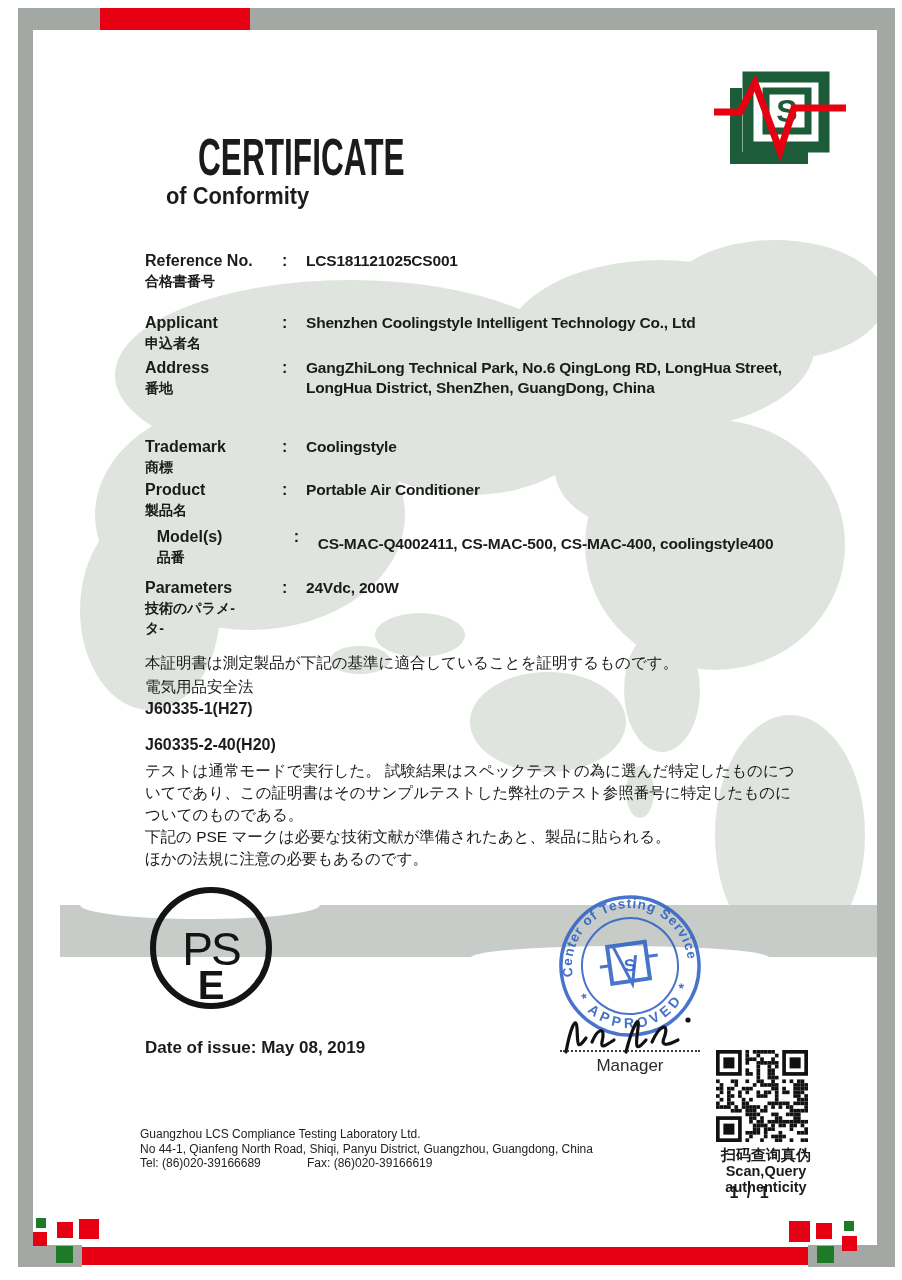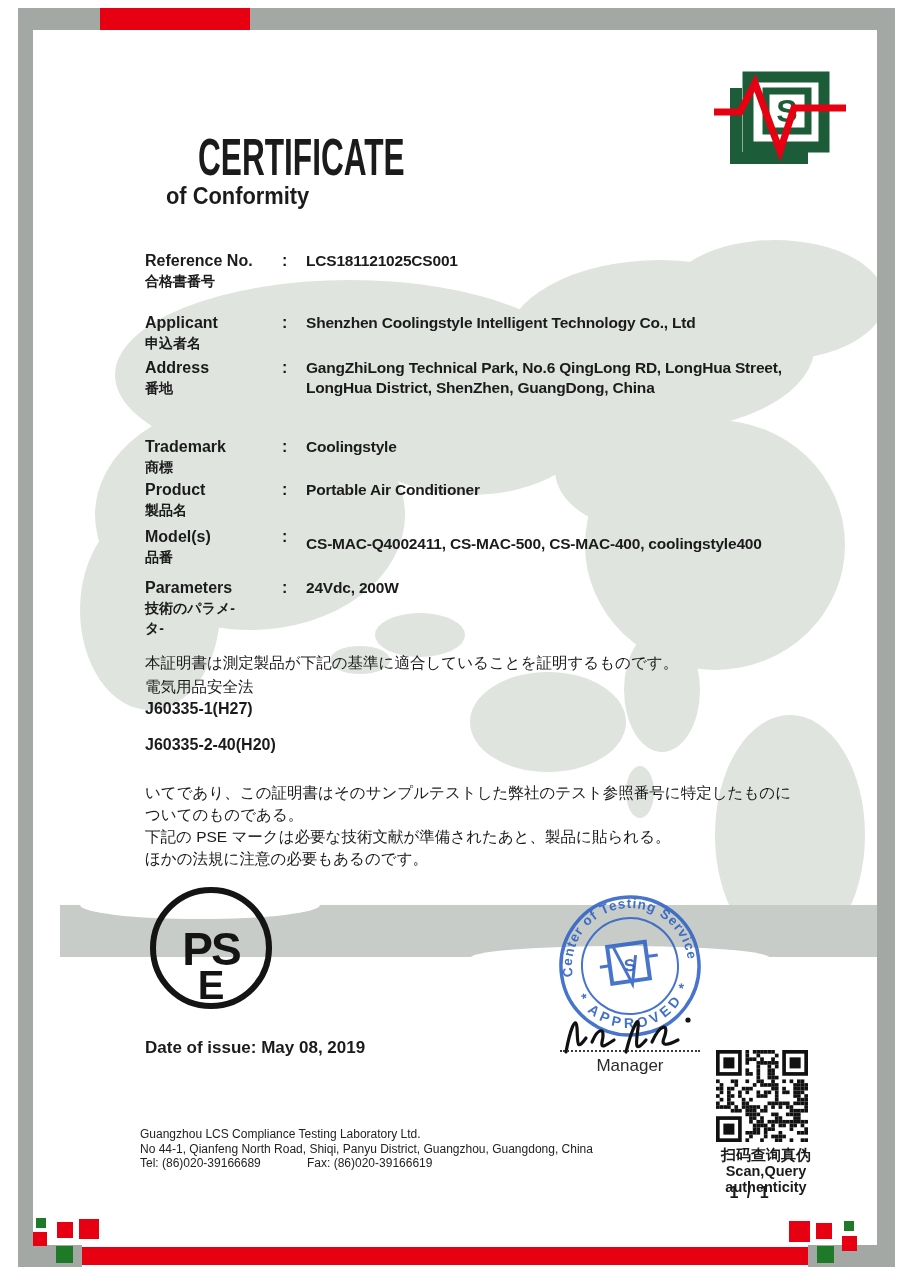--- a/index.html
+++ b/index.html
@@ -28,21 +28,21 @@
   .f-label{width:137px;font-weight:bold;font-size:16px;line-height:20px;flex:none;}
   .f-label .jp{font-size:14px;font-weight:bold;}
   .f-colon{width:24px;font-weight:bold;font-size:16px;line-height:20px;flex:none;}
   .f-value{font-weight:bold;font-size:15.5px;line-height:20px;letter-spacing:-0.2px;}
   
   .jp-line{position:absolute;left:145px;font-size:15.5px;line-height:22px;white-space:nowrap;}
   .std{position:absolute;left:145px;font-size:16px;font-weight:bold;}
   
   #pse{left:150px;top:887px;width:110px;height:110px;border:6px solid #141414;border-radius:50%;
        display:flex;flex-direction:column;align-items:center;justify-content:center;color:#141414;}
-  #pse .ps{font-weight:bold;font-size:46px;line-height:38px;letter-spacing:-2px;margin-top:36px;}
+  #pse .ps{font-weight:normal;font-size:46px;line-height:38px;letter-spacing:-2px;margin-top:36px;}
   #pse .e{font-weight:bold;font-size:40px;line-height:34px;}
   
   #stamp{left:556px;top:892px;width:148px;height:148px;transform:rotate(-8deg);}
   
   #signature{left:552px;top:1002px;width:160px;height:58px;}
   #sig-line{position:absolute;left:560px;top:1050px;width:140px;border-bottom:2px dotted #3a3a3a;z-index:2;}
   #manager{left:560px;top:1056px;width:140px;text-align:center;font-size:17px;color:#2b2b2b;}
   #date-issue{left:145px;top:1038px;font-size:17px;font-weight:bold;}
   
   #qr{left:716px;top:1050px;width:92px;height:92px;}
@@ -158,21 +158,21 @@
     <div class="f-value">Coolingstyle</div>
   </div>
   <div class="f-row" style="top:480px;">
     <div class="f-label">
         <div>Product</div>
         <div class="jp">製品名</div>
       </div>
     <div class="f-colon">:</div>
     <div class="f-value">Portable Air Conditioner</div>
   </div>
-  <div class="f-row" style="top:527px;">
+  <div class="f-row" style="top:527px;justify-content:center;">
     <div class="f-label">
         <div>Model(s)</div>
         <div class="jp">品番</div>
       </div>
     <div class="f-colon">:</div>
     <div class="f-value" style="padding-top:7px;">CS-MAC-Q4002411, CS-MAC-500, CS-MAC-400, coolingstyle400</div>
   </div>
   <div class="f-row" style="top:578px;">
     <div class="f-label">
       <div>Parameters</div>
@@ -180,20 +180,21 @@
       <div class="jp">タ-</div>
     </div>
     <div class="f-colon">:</div>
     <div class="f-value">24Vdc, 200W</div>
   </div>
 
   <div class="jp-line" style="top:652px;">本証明書は測定製品が下記の基準に適合していることを証明するものです。</div>
   <div class="jp-line" style="top:676px;">電気用品安全法</div>
   <div class="std" style="top:700px;">J60335-1(H27)</div>
   <div class="std" style="top:736px;">J60335-2-40(H20)</div>
+  <div class="jp-line" style="top:760px;">テストは通常モードで実行した。 試験結果はスペックテストの為に選んだ特定したものにつ</div>
   <div class="jp-line" style="top:782px;">いてであり、この証明書はそのサンプルテストした弊社のテスト参照番号に特定したものに</div>
   <div class="jp-line" style="top:804px;">ついてのものである。</div>
   <div class="jp-line" style="top:826px;">下記の PSE マークは必要な技術文献が準備されたあと、製品に貼られる。</div>
   <div class="jp-line" style="top:848px;">ほかの法規に注意の必要もあるのです。</div>
 
   <div class="content" id="pse">
     <div class="ps">PS</div>
     <div class="e">E</div>
   </div>
 

